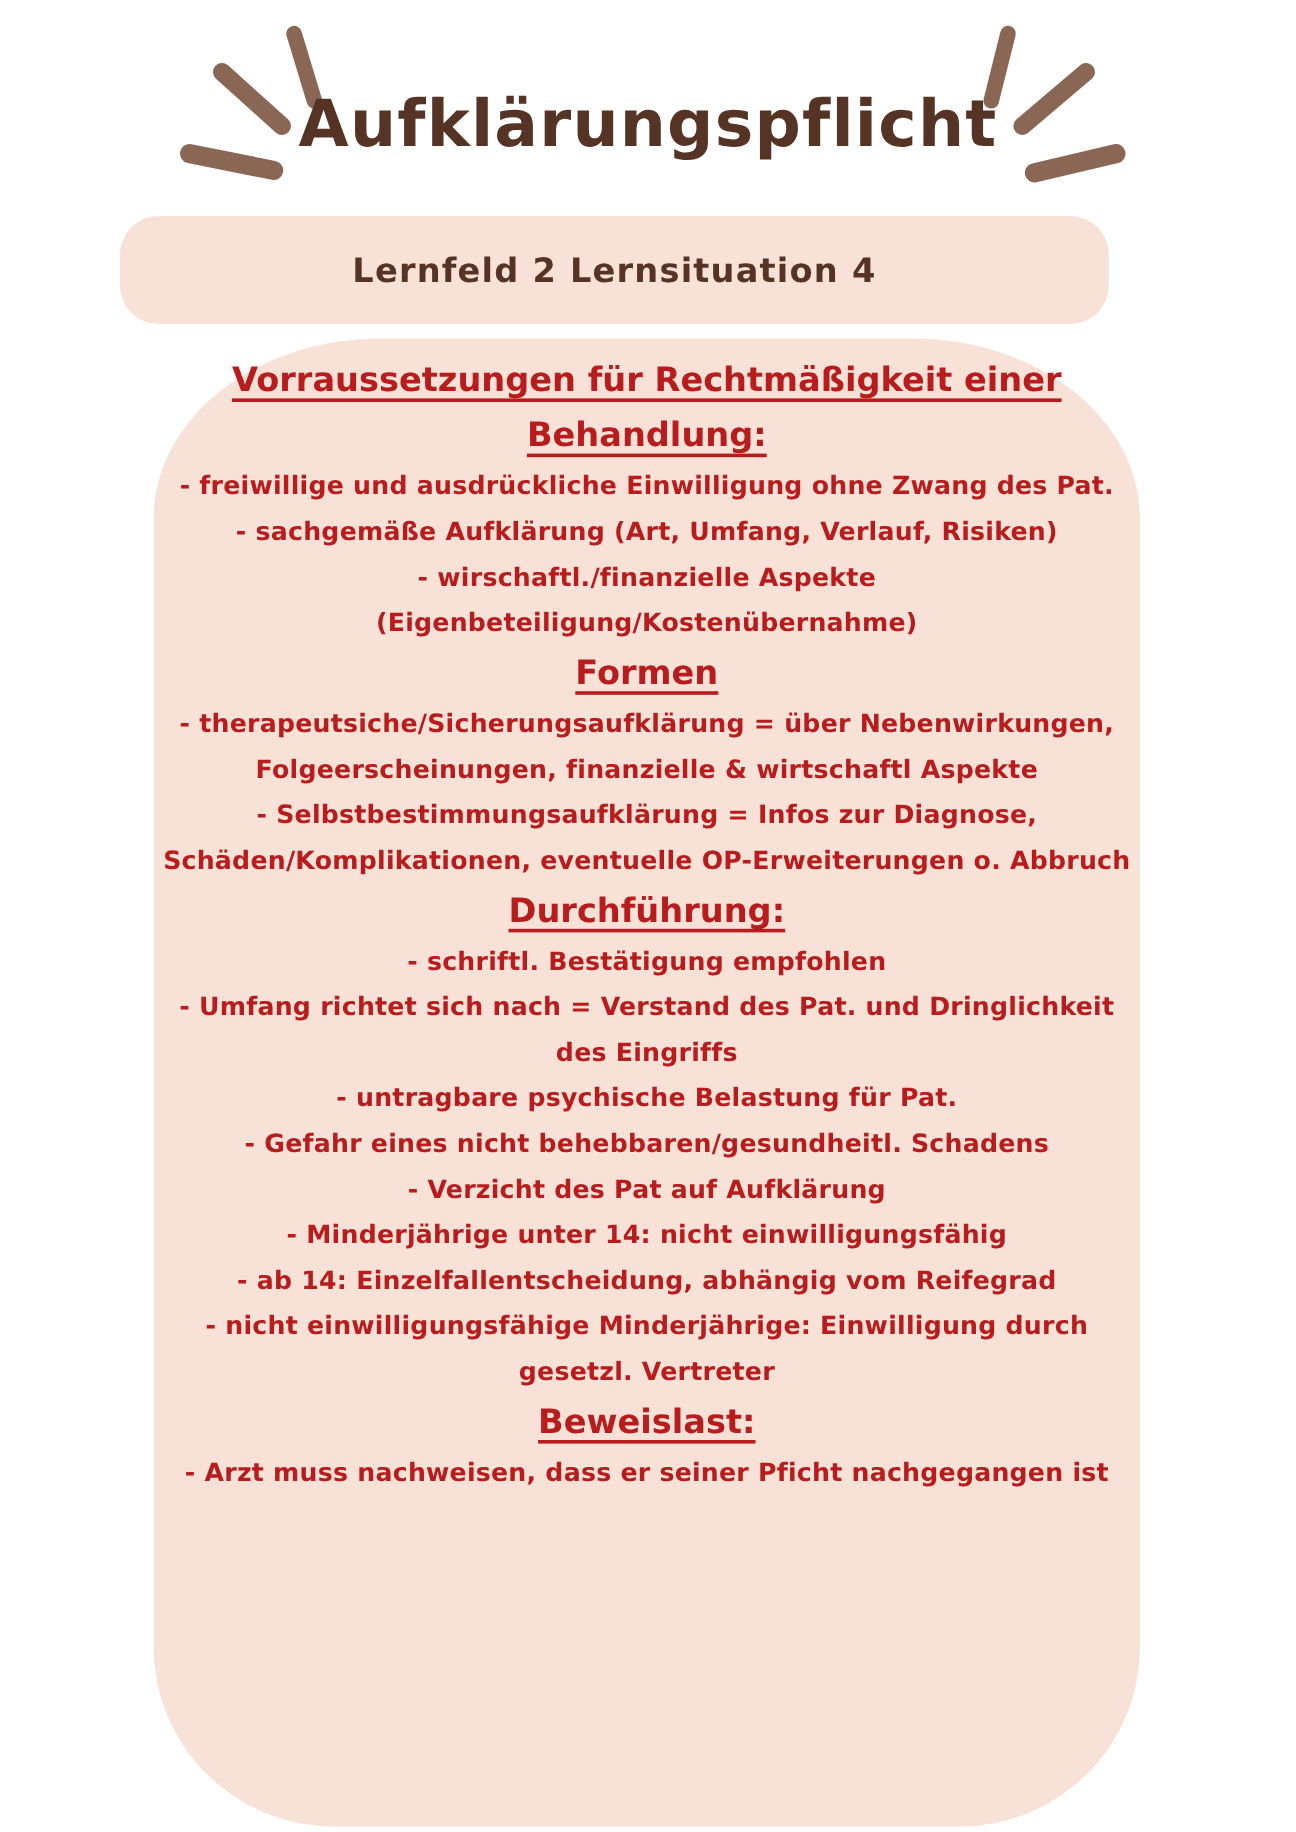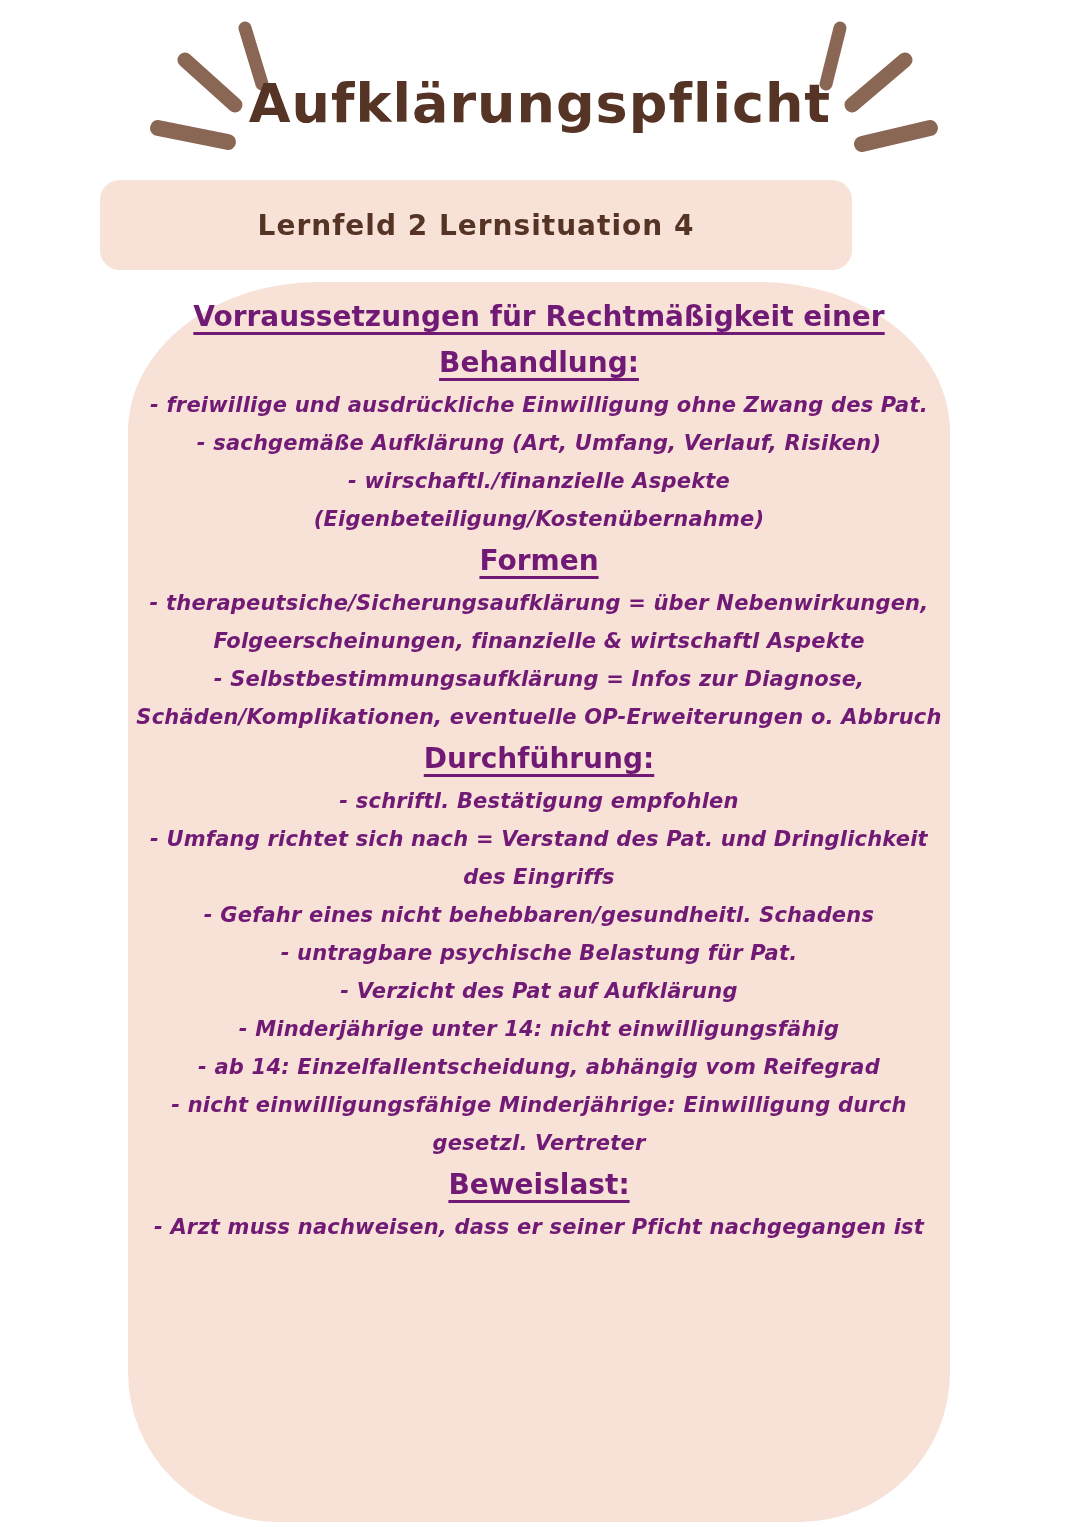--- a/index.html
+++ b/index.html
@@ -6,39 +6,39 @@
     body {
       width: 1080px; height: 1527px; position: relative; overflow: hidden;
       font-family: "DejaVu Sans", sans-serif; color: #5a3a2b;
     }
     .rays { position: absolute; left: 0; top: 0; width: 1080px; height: 180px; }
     .title {
       position: absolute; left: 0; width: 1080px; top: 72px; text-align: center;
       font-size: 54px; font-weight: bold; color: #553425; letter-spacing: 1px;
     }
     .subtitle-band {
-      position: absolute; left: 100px; top: 180px; width: 752px; height: 90px;
-      background: #f8e1d6; border-radius: 20px;
+      position: absolute; left: 100px; top: 180px; width: 824px; height: 90px;
+      background: #f8e1d6; border-radius: 32px;
       display: flex; align-items: center; justify-content: center;
     }
     .subtitle { font-size: 28px; font-weight: bold; color: #553425; letter-spacing: 1px; }
     .card {
       position: absolute; left: 128px; top: 282px; width: 822px; height: 1240px;
       background: #f8e1d6; border-radius: 190px 190px 150px 150px / 150px 150px 150px 150px;
     }
     .content {
       position: absolute; left: 128px; top: 294px; width: 822px; text-align: center;
-      color: #701a75;
+      color: #b91c1c;
     }
     .heading {
       font-size: 28px; font-weight: bold; text-decoration: underline;
       text-underline-offset: 6px; text-decoration-thickness: 3px;
       line-height: 46px; display: block; padding: 0 60px;
     }
-    .line { font-size: 21px; font-weight: bold; line-height: 38px; display: block; white-space: nowrap; letter-spacing: 0.2px; font-style: italic; }
+    .line { font-size: 21px; font-weight: bold; line-height: 38px; display: block; white-space: nowrap; letter-spacing: 0.2px; }
   </style>
 </head>
 <body>
 
 <svg class="rays" viewBox="0 0 1080 180">
   <g stroke="#8a6655" stroke-linecap="round" fill="none">
     <line x1="245" y1="28" x2="262" y2="84" stroke-width="13"></line>
     <line x1="185" y1="60" x2="235" y2="105" stroke-width="15"></line>
     <line x1="158" y1="128" x2="228" y2="142" stroke-width="16"></line>
     <line x1="840" y1="28" x2="826" y2="84" stroke-width="13"></line>
@@ -70,22 +70,22 @@
     <span class="line">- Selbstbestimmungsaufklärung = Infos zur Diagnose,</span>
     <span class="line">Schäden/Komplikationen, eventuelle OP-Erweiterungen o. Abbruch</span>
   </section>
   <section>
     <span class="heading">Durchführung:</span>
     <span class="line">- schriftl. Bestätigung empfohlen</span>
     <span class="line">- Umfang richtet sich nach = Verstand des Pat. und Dringlichkeit</span>
     <span class="line">des Eingriffs</span>
   </section>
   <section>
+    <span class="line">- untragbare psychische Belastung für Pat.</span>
     <span class="line">- Gefahr eines nicht behebbaren/gesundheitl. Schadens</span>
-    <span class="line">- untragbare psychische Belastung für Pat.</span>
     <span class="line">- Verzicht des Pat auf Aufklärung</span>
   </section>
   <section>
     <span class="line">- Minderjährige unter 14: nicht einwilligungsfähig</span>
     <span class="line">- ab 14: Einzelfallentscheidung, abhängig vom Reifegrad</span>
     <span class="line">- nicht einwilligungsfähige Minderjährige: Einwilligung durch</span>
     <span class="line">gesetzl. Vertreter</span>
   </section>
   <section>
     <span class="heading">Beweislast:</span>

